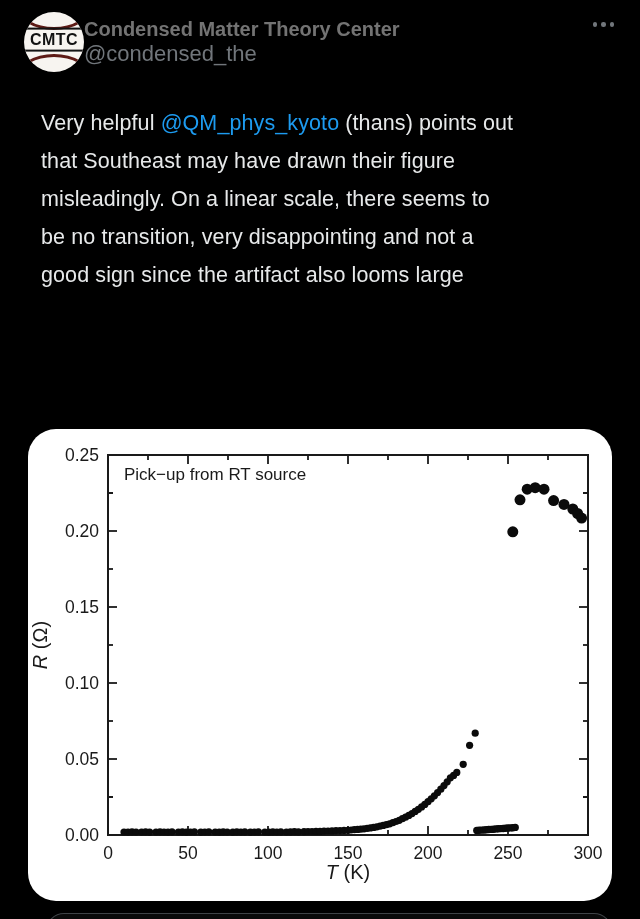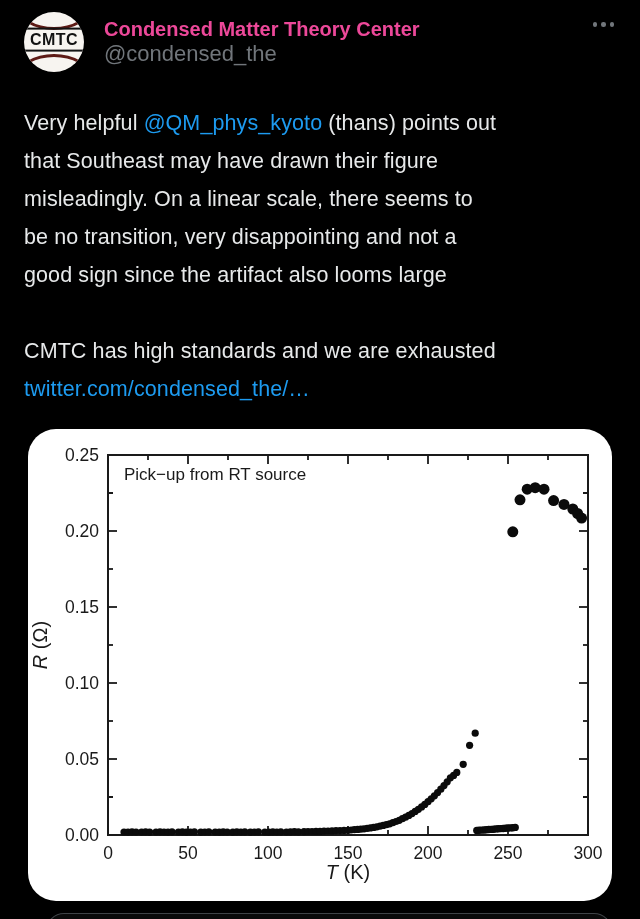--- a/index.html
+++ b/index.html
@@ -7,53 +7,54 @@
   body {
     background:#000000;
     font-family:"Liberation Sans", sans-serif;
     color:#e7e9ea;
     position:relative;
     overflow:hidden;
   }
   .tweet { padding:12px 24px 0 24px; position:relative; }
 
   
-  .header { display:flex; align-items:flex-start; gap:20px; }
+  .header { display:flex; align-items:flex-start; gap:0; }
   .avatar {
     width:60px; height:60px; border-radius:50%;
     background:#f7f4f0; position:relative; overflow:hidden; flex:0 0 60px;
     cursor:pointer;
   }
   .avatar .arc-top, .avatar .arc-bottom {
     position:absolute; left:-12%; width:124%; height:46px;
     border:3px solid #5e1b16; border-radius:50%;
   }
   .avatar .arc-top { top:-28px; }
   .avatar .arc-bottom { bottom:-28px; }
   .avatar .band {
     position:absolute; top:50%; left:0; transform:translateY(-60%);
     width:100%; text-align:center;
     border-top:2.5px solid #121212; border-bottom:2.5px solid #121212;
     font-weight:700; font-size:16px; letter-spacing:0.5px; color:#121212;
     padding:1px 0;
     background:rgba(255,255,255,0.0);
   }
   .names { display:flex; flex-direction:column; padding-top:4px; min-width:0; }
-  .display-name { font-size:20px; font-weight:700; color:#ec4899; line-height:26px; cursor:pointer; }
+  .display-name { font-size:20px; font-weight:700; color:#737373; line-height:26px; cursor:pointer; }
   .handle { font-size:22px; color:#71767b; line-height:24px; }
   .more-btn { margin-left:auto; display:flex; gap:4px; padding:10px 2px; cursor:pointer; }
   .more-btn .dot { width:4.5px; height:4.5px; border-radius:50%; background:#71767b; }
 
   
   .tweet-text {
     margin-top:32px;
     font-size:21.5px; line-height:38px; letter-spacing:0.1px;
     color:#e7e9ea;
     white-space:pre-line;
     width:594px;
+    margin-left:17px;
   }
   .tweet-text.second { margin-top:38px; }
   .mention, .t-link { color:#1d9bf0; text-decoration:none; cursor:pointer; }
 
   
   .chart-card {
     position:absolute; left:28px; top:429px;
     width:584px; height:472px;
     background:#ffffff; border-radius:28px;
     overflow:hidden; cursor:pointer;
@@ -89,22 +90,20 @@
       <span class="dot"></span>
     </div>
   </div>
 
   <p class="tweet-text"><span>Very helpful </span><a class="mention">@QM_phys_kyoto</a><span> (thans) points out
 that Southeast may have drawn their figure
 misleadingly. On a linear scale, there seems to
 be no transition, very disappointing and not a
 good sign since the artifact also looms large</span></p>
 
-  <p class="tweet-text second"><span>CMTC has high standards and we are exhausted
-</span><a class="t-link">twitter.com/condensed_the/…</a></p>
 </div>
 
 <figure class="chart-card">
   <svg id="chart-svg" width="584" height="472" viewBox="0 0 584 472" xmlns="http://www.w3.org/2000/svg">
       <rect x="80" y="26" width="480" height="380" fill="#ffffff" stroke="#1a1a1a" stroke-width="2"></rect>
       <g stroke="#1a1a1a" stroke-width="1.8">
         <line x1="80" y1="406" x2="80" y2="397"></line>
         <line x1="80" y1="26" x2="80" y2="35"></line>
         <line x1="160" y1="406" x2="160" y2="397"></line>
         <line x1="160" y1="26" x2="160" y2="35"></line>

